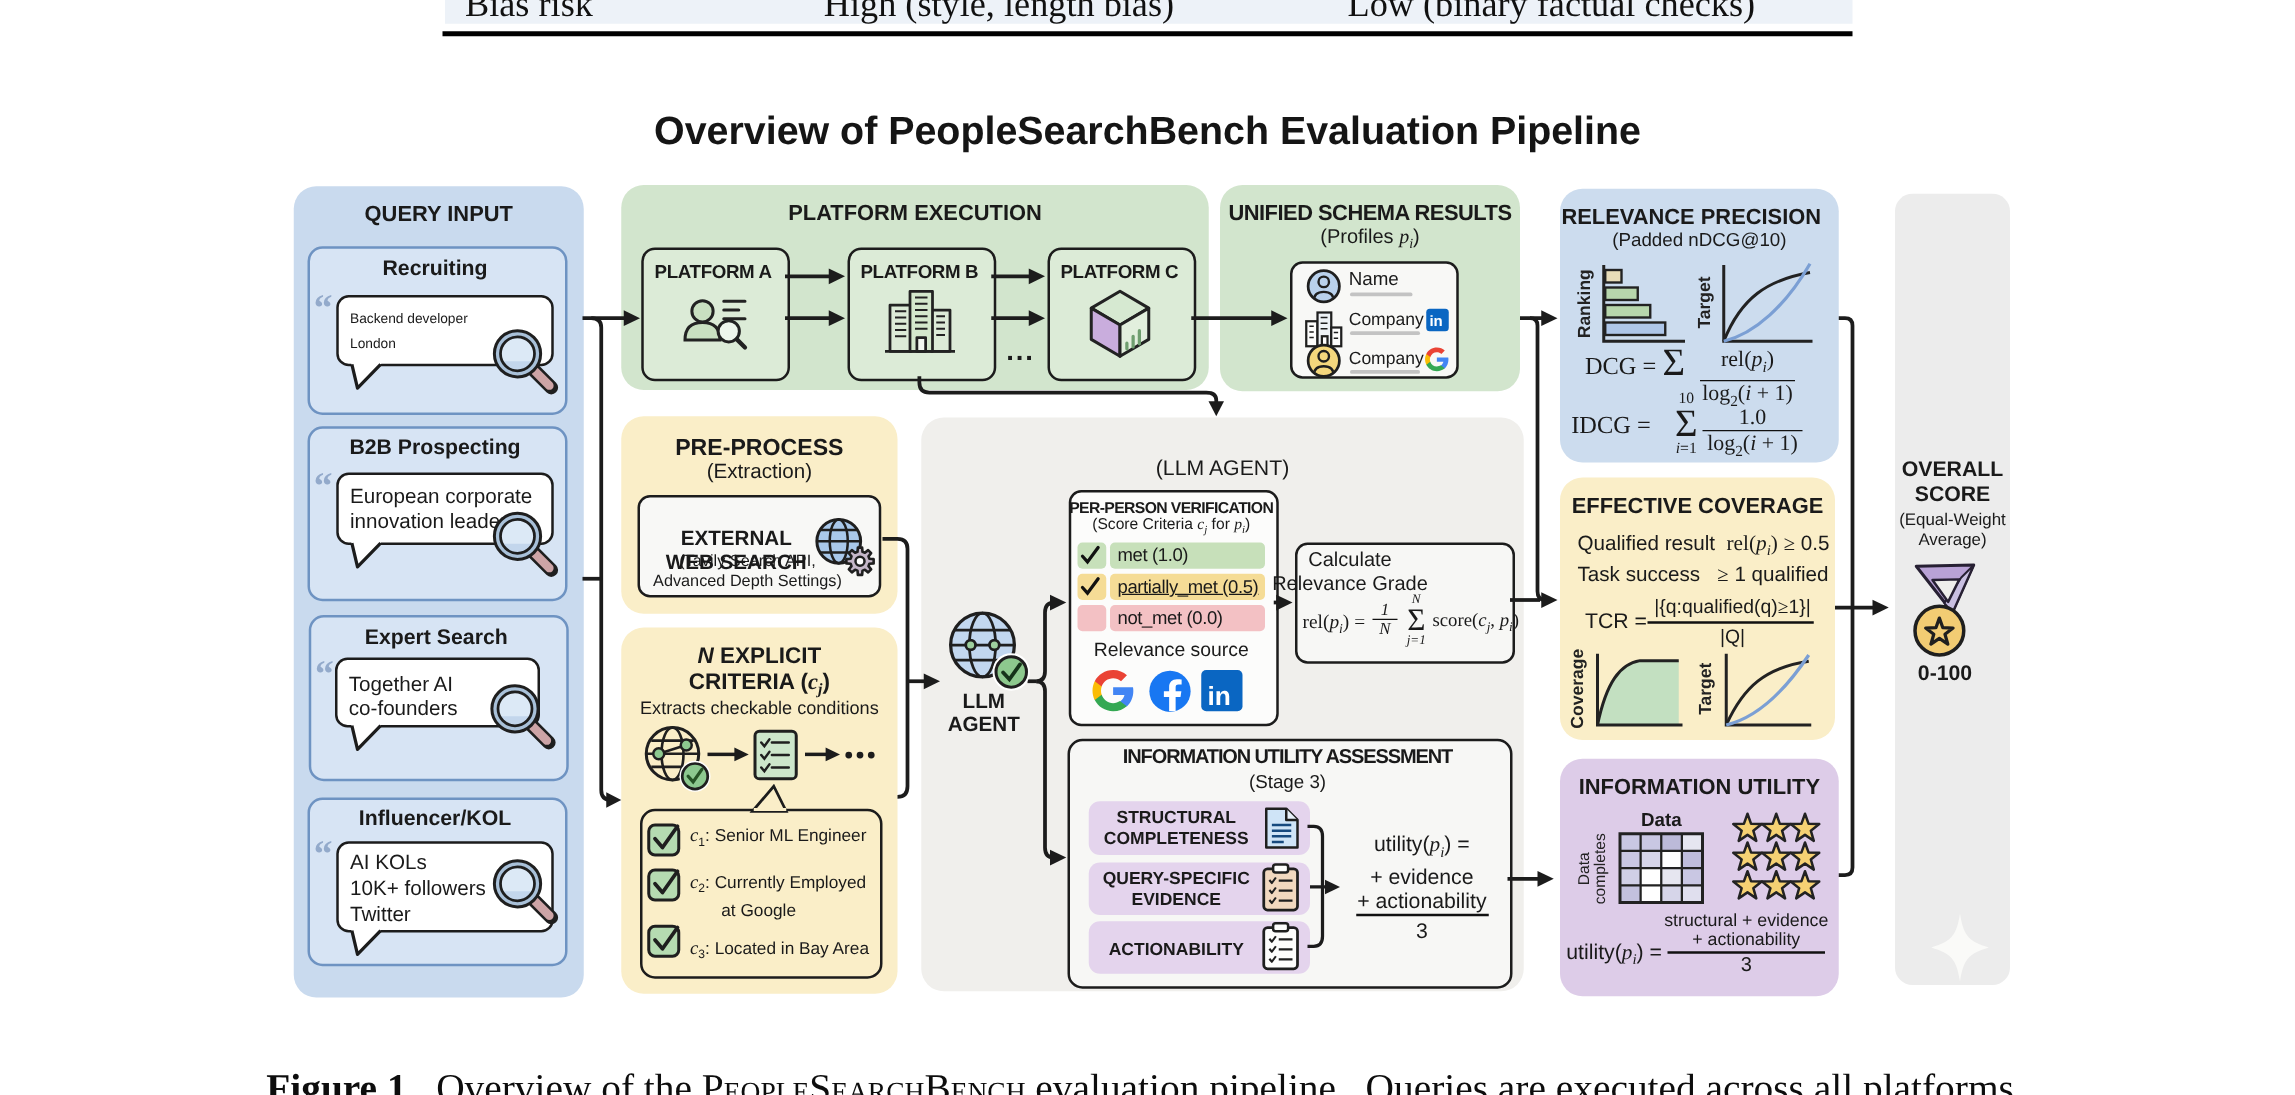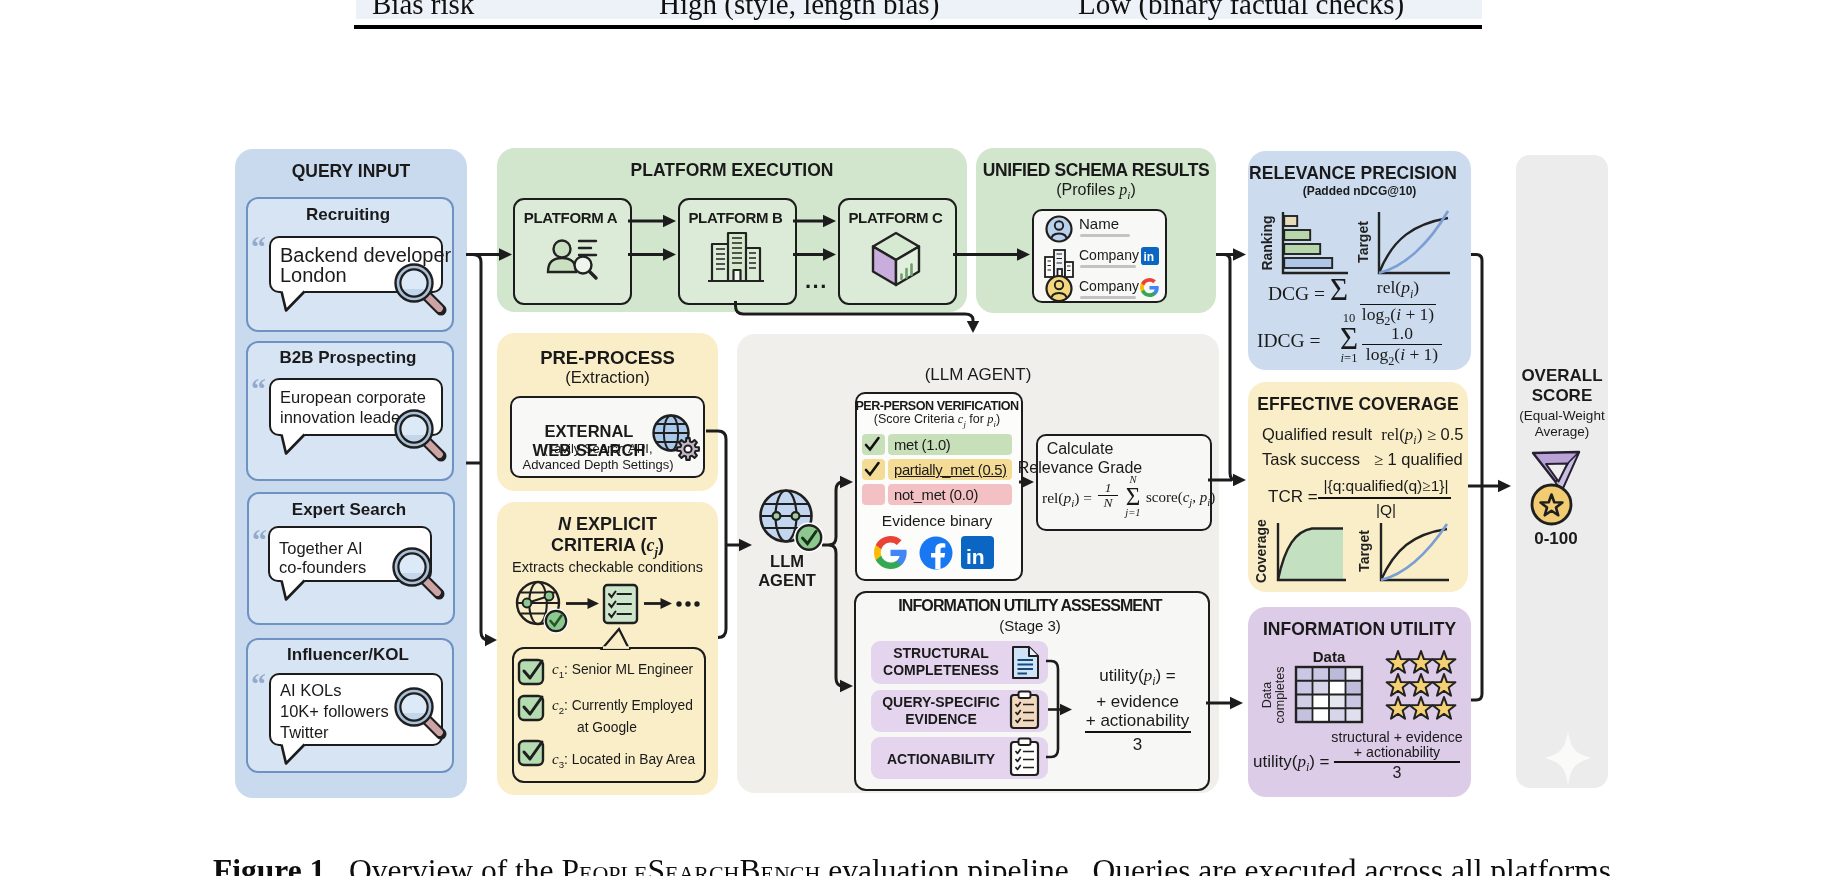--- a/index.html
+++ b/index.html
@@ -21,20 +21,21 @@
 </head>
 <body>
 <div id="page">
 
 <div class="abs" style="left:356px;top:0;width:1126px;height:19px;background:#edf2f8;"></div>
 <div class="abs ser" style="left:372px;top:-12px;font-size:29px;color:#111;">Bias risk</div>
 <div class="abs ser" style="left:659px;top:-12px;font-size:29px;color:#111;">High (style, length bias)</div>
 <div class="abs ser" style="left:1078px;top:-12px;font-size:29px;color:#111;">Low (binary factual checks)</div>
 <div class="abs" style="left:354px;top:25px;width:1128px;height:3.5px;background:#000;"></div>
 
+<div class="abs b ctr" style="left:0;top:86px;width:1836px;font-size:31.5px;color:#151515;">Overview of PeopleSearchBench Evaluation Pipeline</div>
 
 <div class="panel" style="left:235px;top:149px;width:232px;height:649px;background:#c9daee;"></div>
 <div class="panel" style="left:497px;top:148px;width:470px;height:164px;background:#d2e5cd;"></div>
 <div class="panel" style="left:976px;top:148px;width:240px;height:165px;background:#d2e5cd;"></div>
 <div class="panel" style="left:1248px;top:151px;width:223px;height:219px;background:#ccdcee;"></div>
 <div class="panel" style="left:497px;top:333px;width:221px;height:158px;background:#faeec8;"></div>
 <div class="panel" style="left:497px;top:502px;width:221px;height:293px;background:#faeec8;"></div>
 <div class="panel" style="left:737px;top:334px;width:482px;height:459px;background:#f0efec;"></div>
 <div class="panel" style="left:1248px;top:382px;width:220px;height:210px;background:#faeec8;"></div>
 <div class="panel" style="left:1248px;top:607px;width:223px;height:190px;background:#ddcce8;"></div>
@@ -46,21 +47,21 @@
 <div class="card" style="left:247px;top:492px;width:204px;height:129px;"></div>
 <div class="card" style="left:246px;top:638px;width:204px;height:131px;"></div>
 <div class="abs b ctr" style="left:246px;top:205px;width:204px;font-size:17px;">Recruiting</div>
 <div class="abs b ctr" style="left:246px;top:348px;width:204px;font-size:17px;">B2B Prospecting</div>
 <div class="abs b ctr" style="left:247px;top:500px;width:204px;font-size:17px;">Expert Search</div>
 <div class="abs b ctr" style="left:246px;top:645px;width:204px;font-size:17px;">Influencer/KOL</div>
 <div class="bub" style="left:269px;top:236px;width:170px;height:53px;"></div>
 <div class="bub" style="left:269px;top:378px;width:170px;height:54px;"></div>
 <div class="bub" style="left:268px;top:526px;width:160px;height:52px;"></div>
 <div class="bub" style="left:269px;top:673px;width:170px;height:69px;"></div>
-<div class="abs" style="left:280px;top:245px;font-size:20px;line-height:20px;">Backend developer<br>London</div>
+<div class="abs" style="left:280px;top:245px;font-size:11px;line-height:20px;">Backend developer<br>London</div>
 <div class="abs" style="left:280px;top:387px;font-size:16.5px;line-height:20px;">European corporate<br>innovation leaders</div>
 <div class="abs" style="left:279px;top:539px;font-size:16.5px;line-height:19px;">Together AI<br>co-founders</div>
 <div class="abs" style="left:280px;top:680px;font-size:16.5px;line-height:20.8px;">AI KOLs<br>10K+ followers<br>Twitter</div>
 <div class="abs ser b" style="left:251px;top:230px;font-size:30px;color:#93aacb;">“</div>
 <div class="abs ser b" style="left:251px;top:372px;font-size:30px;color:#93aacb;">“</div>
 <div class="abs ser b" style="left:252px;top:523px;font-size:30px;color:#93aacb;">“</div>
 <div class="abs ser b" style="left:251px;top:667px;font-size:30px;color:#93aacb;">“</div>
 
 <div class="abs b ctr" style="left:497px;top:160px;width:470px;font-size:17.5px;">PLATFORM EXECUTION</div>
 <div class="pbox" style="left:513px;top:198px;width:115px;height:103px;"></div>
@@ -75,21 +76,21 @@
 <div class="abs ctr" style="left:976px;top:181px;width:240px;font-size:16px;">(Profiles <span class="ser i">p<sub>i</sub></span>)</div>
 <div class="wbox" style="left:1032px;top:209px;width:131px;height:90px;"></div>
 <div class="abs" style="left:1079px;top:215px;font-size:15px;">Name</div>
 <div class="abs" style="left:1079px;top:247px;font-size:14px;">Company</div>
 <div class="abs" style="left:1079px;top:278px;font-size:14px;">Company</div>
 <div class="abs" style="left:1080px;top:234px;width:50px;height:3px;background:#c3c3c3;border-radius:2px;"></div>
 <div class="abs" style="left:1080px;top:265px;width:56px;height:3px;background:#c3c3c3;border-radius:2px;"></div>
 <div class="abs" style="left:1080px;top:296px;width:56px;height:3px;background:#c3c3c3;border-radius:2px;"></div>
 
 <div class="abs b ctr" style="left:1248px;top:163px;width:210px;font-size:17.5px;">RELEVANCE PRECISION</div>
-<div class="abs ctr" style="left:1248px;top:184px;width:223px;font-size:12px;font-weight:bold;">(Padded nDCG@10)</div>
+<div class="abs ctr" style="left:1248px;top:184px;width:223px;font-size:15px;">(Padded nDCG@10)</div>
 <div class="abs ser" style="left:1268px;top:283px;font-size:19.5px;">DCG =</div>
 <div class="abs ser" style="left:1330px;top:272px;font-size:31px;">Σ</div>
 <div class="abs ser ctr" style="left:1360px;top:278px;width:76px;font-size:17.5px;line-height:18.5px;">rel(<span class="i">p<sub>i</sub></span>)<div style="border-top:1.9px solid #111;margin-top:1px;">log<sub>2</sub>(<span class="i">i</span> + 1)</div></div>
 <div class="abs ser" style="left:1257px;top:330px;font-size:19.5px;">IDCG =</div>
 <div class="abs ser ctr" style="left:1332px;top:313px;width:34px;font-size:12.5px;line-height:11px;">10<br><span style="font-size:31px;line-height:29px;">Σ</span><br><span class="i">i</span>=1</div>
 <div class="abs ser ctr" style="left:1362px;top:324px;width:80px;font-size:17.5px;line-height:18.5px;">1.0<div style="border-top:1.9px solid #111;margin-top:1px;">log<sub>2</sub>(<span class="i">i</span> + 1)</div></div>
 
 <div class="abs b ctr" style="left:497px;top:347px;width:221px;font-size:18.5px;">PRE-PROCESS</div>
 <div class="abs ctr" style="left:497px;top:368px;width:221px;font-size:16.5px;">(Extraction)</div>
 <div class="wbox" style="left:510px;top:396px;width:191px;height:78px;"></div>
@@ -111,21 +112,21 @@
 <div class="abs ctr" style="left:855px;top:412px;width:164px;font-size:12.5px;">(Score Criteria <span class="ser i">c<sub>j</sub></span> for <span class="ser i">p<sub>i</sub></span>)</div>
 <div class="abs" style="left:862px;top:434px;width:23px;height:21px;background:#c7e0ba;border-radius:4px;"></div>
 <div class="abs" style="left:888px;top:434px;width:124px;height:21px;background:#c7e0ba;border-radius:4px;"></div>
 <div class="abs" style="left:862px;top:459px;width:23px;height:21px;background:#f5dc96;border-radius:4px;"></div>
 <div class="abs" style="left:888px;top:459px;width:124px;height:21px;background:#f5dc96;border-radius:4px;"></div>
 <div class="abs" style="left:862px;top:484px;width:23px;height:21px;background:#f3c1c4;border-radius:4px;"></div>
 <div class="abs" style="left:888px;top:484px;width:124px;height:21px;background:#f3c1c4;border-radius:4px;"></div>
 <div class="abs" style="left:894px;top:437px;font-size:14.8px;letter-spacing:-0.3px;">met (1.0)</div>
 <div class="abs" style="left:894px;top:462px;font-size:14.8px;letter-spacing:-0.3px;text-decoration:underline;">partially_met (0.5)</div>
 <div class="abs" style="left:894px;top:487px;font-size:14.8px;letter-spacing:-0.3px;">not_met (0.0)</div>
-<div class="abs ctr" style="left:855px;top:512px;width:164px;font-size:15.5px;">Evidence binary</div>
+<div class="abs ctr" style="left:855px;top:512px;width:164px;font-size:15.5px;">Relevance source</div>
 
 <div class="abs" style="left:1036px;top:434px;width:172px;height:93px;background:#f7f7f5;border:2.5px solid #1c1c1c;border-radius:10px;"></div>
 <div class="abs ctr" style="left:994px;top:440px;width:172px;font-size:16px;line-height:18.5px;">Calculate<br>Relevance Grade</div>
 <div class="abs ser" style="left:1042px;top:489px;font-size:15.5px;">rel(<span class="i">p<sub>i</sub></span>) =</div>
 <div class="abs ser ctr" style="left:1098px;top:481px;width:20px;font-size:13.5px;line-height:14px;"><span class="i">1</span><div style="border-top:1.6px solid #111;"><span class="i">N</span></div></div>
 <div class="abs ser i ctr" style="left:1120px;top:475px;width:26px;font-size:10.5px;line-height:9.5px;">N<br><span style="font-size:25px;font-style:normal;line-height:23px;">Σ</span><br>j=1</div>
 <div class="abs ser" style="left:1146px;top:489px;font-size:15px;">score(<span class="i">c<sub>j</sub></span>, <span class="i">p<sub>i</sub></span>)</div>
 
 <div class="abs" style="left:854px;top:591px;width:352px;height:196px;background:#f7f7f5;border:2.5px solid #1c1c1c;border-radius:12px;"></div>
 <div class="abs b ctr" style="left:854px;top:597px;width:352px;font-size:16px;letter-spacing:-0.9px;">INFORMATION UTILITY ASSESSMENT</div>

